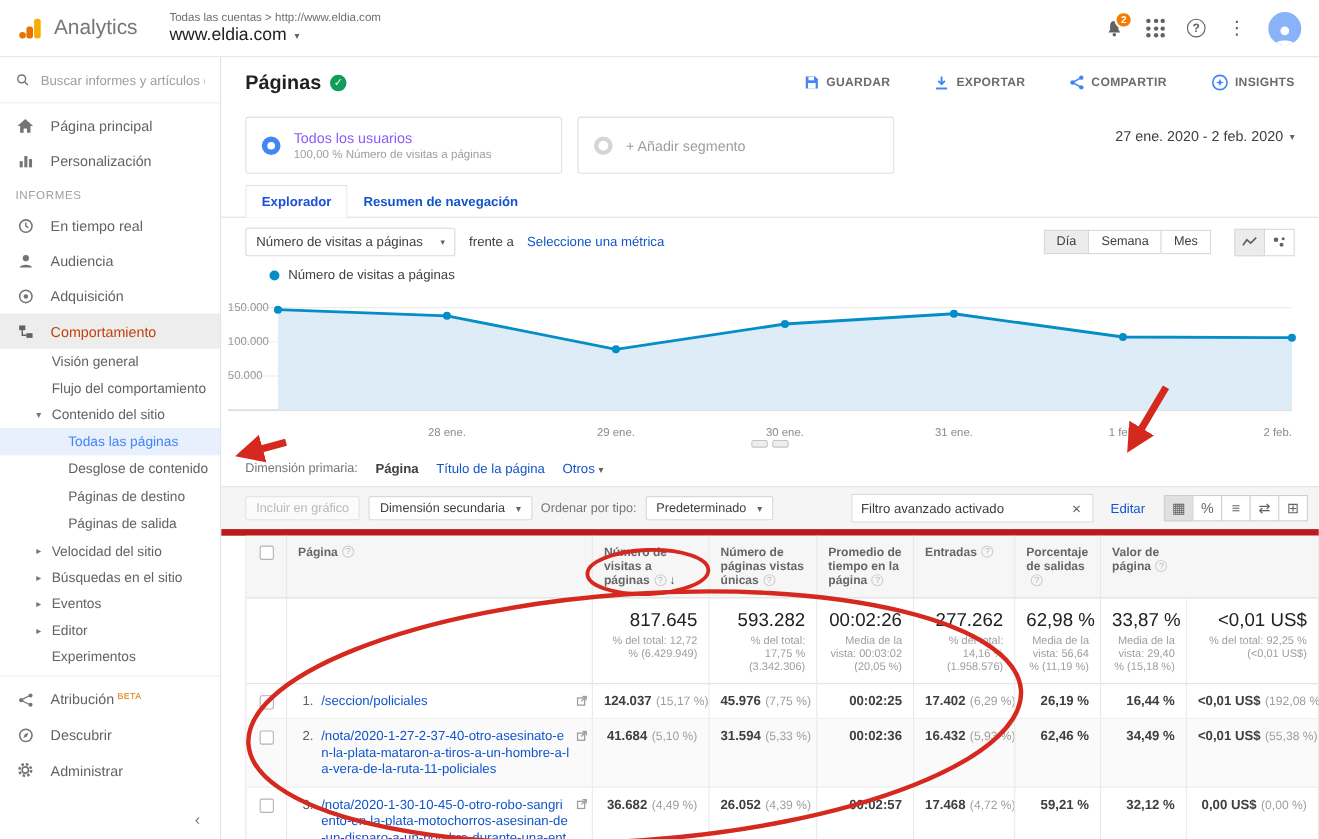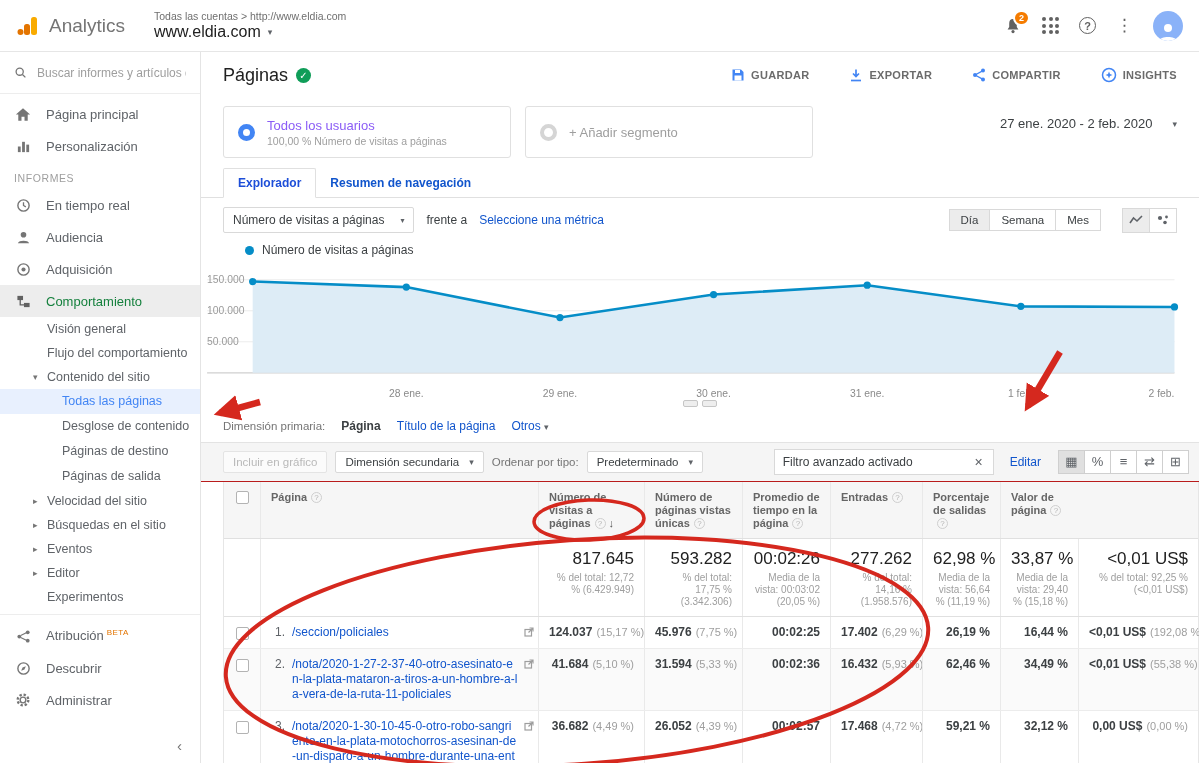--- a/index.html
+++ b/index.html
@@ -29,50 +29,50 @@
 
   
   .sidebar{position:absolute;top:52px;left:0;width:201px;bottom:0;background:#fff;
     border-right:1px solid #e4e4e4;display:flex;flex-direction:column;overflow:hidden;z-index:5;}
   .side-search{height:42px;display:flex;align-items:center;gap:10px;padding:0 14px;border-bottom:1px solid #ededed;flex:none;}
   .side-search input{border:none;outline:none;font-size:12px;color:#3c4043;width:100%;font-family:inherit;}
   .side-search input::placeholder{color:#9e9e9e;}
   .side-nav{flex:1;overflow:hidden;padding-top:4px;}
   .nav-item{height:32px;display:flex;align-items:center;gap:14px;padding:0 14px;font-size:13px;color:#5f6368;cursor:pointer;}
   .nav-item .nav-ico{width:18px;display:flex;justify-content:center;flex:none;}
-  .nav-item.sel{background:#ededed;color:#15803d;}
+  .nav-item.sel{background:#ededed;color:#c2410c;}
   .section-label{padding:10px 14px 5px;font-size:10.5px;color:#9e9e9e;letter-spacing:.6px;}
   .sub-item{padding:4.5px 8px 4.5px 47px;font-size:12.5px;line-height:15px;color:#5f6368;cursor:pointer;position:relative;}
   .sub-item .tw{position:absolute;left:33px;top:5px;font-size:9px;color:#757575;}
   .sub2-item{padding:5px 8px 5px 62px;font-size:12.5px;line-height:15px;color:#5f6368;cursor:pointer;}
   .sub2-item.active{background:#e8f0fe;color:#4285f4;}
   .beta{font-size:8px;color:#e37400;vertical-align:super;margin-left:3px;letter-spacing:.4px;}
   .side-divider{border-top:1px solid #ededed;margin:5px 0;}
   .side-collapse{flex:none;height:36px;display:flex;align-items:center;justify-content:flex-end;
     padding:0 18px;color:#757575;font-size:15px;cursor:pointer;}
 
   
   .main{position:absolute;top:52px;left:201px;right:0;bottom:0;background:#fff;overflow:hidden;}
   .page-head{height:46px;display:flex;align-items:center;padding:0 22px;}
-  .page-title{font-size:18px;font-weight:400;color:#212121;}
+  .page-title{font-size:18px;font-weight:700;color:#212121;}
   .ok-badge{width:15px;height:15px;border-radius:50%;background:#0f9d58;color:#fff;font-size:10px;
     display:flex;align-items:center;justify-content:center;margin-left:8px;}
   .page-actions{margin-left:auto;display:flex;align-items:center;gap:40px;}
   .action{display:flex;align-items:center;gap:6px;font-size:11px;font-weight:700;color:#6b6b6b;
     letter-spacing:.3px;cursor:pointer;}
 
   .segment-row{display:flex;align-items:flex-start;padding:8px 22px 10px;gap:14px;}
   .seg-card{width:288px;height:52px;border:1px solid #e0e0e0;border-radius:3px;display:flex;
     align-items:center;gap:12px;padding:0 14px;background:#fff;cursor:pointer;}
   .seg-ring{width:17px;height:17px;border:5px solid #4285f4;border-radius:50%;flex:none;}
   .seg-ring.gray{border:4px solid #d5d5d5;}
   .seg-title{font-size:13px;color:#8b5cf6;}
   .seg-sub{font-size:10.5px;color:#9e9e9e;margin-top:2px;}
   .seg-add{font-size:13px;color:#9e9e9e;}
-  .date-range{margin-left:auto;padding-top:10px;font-size:13px;color:#3c4043;display:flex;align-items:center;gap:20px;cursor:pointer;}
+  .date-range{margin-left:auto;padding-top:10px;font-size:13px;color:#3c4043;display:flex;align-items:center;gap:6px;cursor:pointer;}
 
   .tabs-row{padding-left:22px;display:flex;align-items:flex-end;height:29px;}
   .tab{font-size:12px;font-weight:700;padding:7px 14px;cursor:pointer;}
   .tab.active{background:#fff;border:1px solid #e0e0e0;border-bottom:1px solid #fff;margin-bottom:-1px;
     color:#1d4ed8;border-radius:2px 2px 0 0;}
   .tab.inactive{color:#1155cc;}
   .panel{border-top:1px solid #e0e0e0;}
 
   .metric-row{display:flex;align-items:center;gap:12px;padding:9px 22px 6px;}
   .chip{border:1px solid #d9d9d9;border-radius:2px;background:#fff;font-size:12px;color:#3c4043;
@@ -92,21 +92,21 @@
   .chart-wrap{padding:2px 10px 0 4px;}
   .chart-wrap svg{display:block;width:100%;}
   .scrubber{height:12px;display:flex;justify-content:center;align-items:center;gap:4px;margin-top:-4px;}
   .handle{width:15px;height:7px;background:#eee;border:1px solid #c6c6c6;border-radius:2px;cursor:ew-resize;}
 
   .dim-row{display:flex;align-items:center;gap:16px;padding:9px 22px;font-size:12px;}
   .dim-label{color:#757575;font-size:11.5px;}
   .dim-primary{color:#3c4043;font-weight:700;cursor:pointer;}
 
   .controls{display:flex;align-items:center;gap:8px;background:#f5f5f5;border-top:1px solid #e3e3e3;
-    border-bottom:1px solid #b91c1c;padding:6px 10px 6px 22px;}
+    border-bottom:6px solid #b91c1c;padding:6px 10px 6px 22px;}
   .ctrl-chip{border:1px solid #d9d9d9;border-radius:2px;background:#fff;font-size:11.5px;color:#3c4043;
     padding:4px 9px;display:flex;align-items:center;gap:10px;cursor:pointer;white-space:nowrap;}
   .ctrl-chip.disabled{color:#b9b9b9;border-color:#e4e4e4;background:#fbfbfb;cursor:default;}
   .sort-label{font-size:11.5px;color:#757575;}
   .filter-box{margin-left:auto;display:flex;align-items:center;border:1px solid #d9d9d9;background:#fff;
     height:26px;width:220px;padding:0 8px;font-size:12px;color:#3c4043;}
   .filter-x{margin-left:auto;color:#5f6368;font-size:14px;cursor:pointer;padding:0 2px;}
   .edit-link{color:#1155cc;font-size:12px;margin:0 10px 0 8px;cursor:pointer;}
   .view-group{display:flex;}
   .view-btn{border:1px solid #cfcfcf;width:27px;height:24px;display:flex;align-items:center;justify-content:center;

